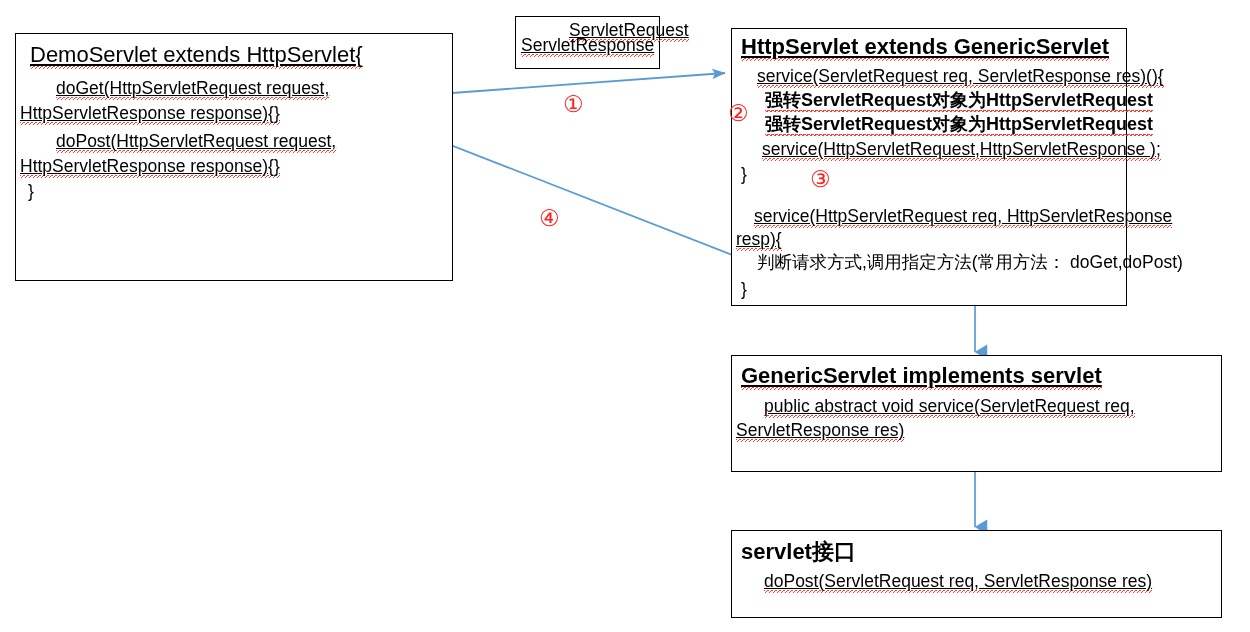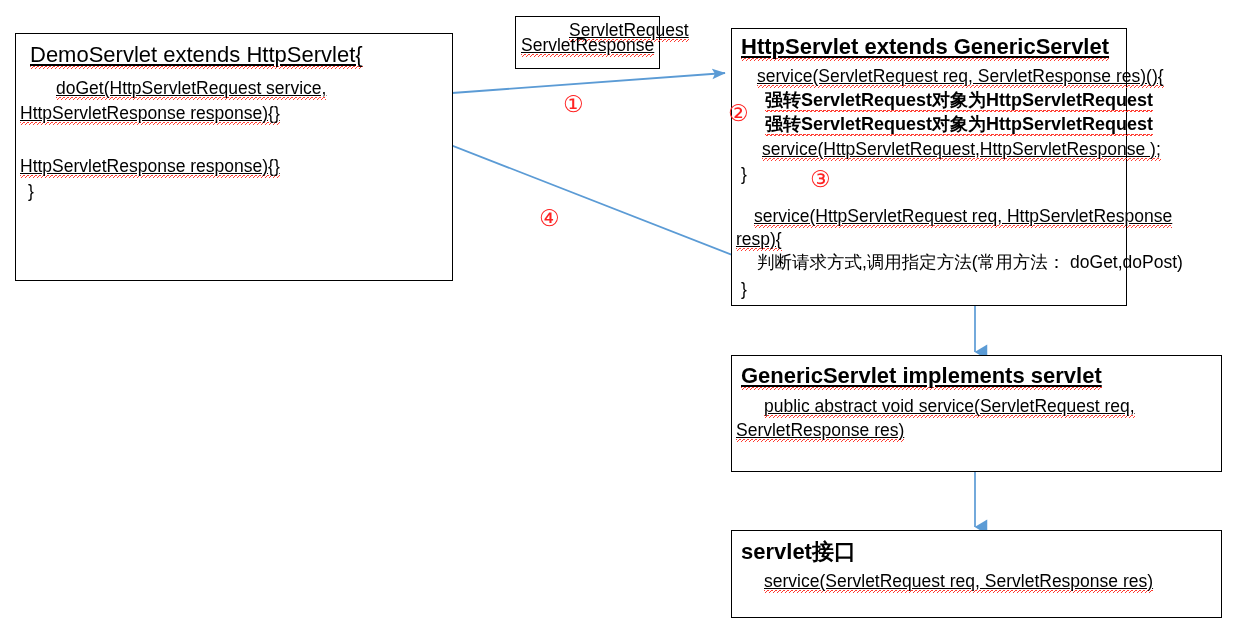--- a/index.html
+++ b/index.html
@@ -107,22 +107,23 @@
 
     <line x1="789" y1="153" x2="806" y2="206" stroke="#5b9bd5" stroke-width="1.8" marker-end="url(#ah)"></line>
 
     <line x1="975" y1="306" x2="975" y2="352" stroke="#5b9bd5" stroke-width="1.7" marker-end="url(#ahv)"></line>
 
     <line x1="975" y1="472" x2="975" y2="527" stroke="#5b9bd5" stroke-width="1.7" marker-end="url(#ahv)"></line>
   </svg>
 
   <div class="box" style="left:15px; top:33px; width:438px; height:248px;">
     <div class="txt t-title sq" style="left:14px; top:8px;">DemoServlet  extends HttpServlet{</div>
-    <div class="txt t-body-u sq" style="left:40px; top:44px;">doGet(HttpServletRequest service,</div>
+    <div class="txt t-body-u sq" style="left:40px; top:44px;">doGet(HttpServletRequest request,</div>
     <div class="txt t-body-u sq" style="left:4px; top:69px;">HttpServletResponse response){}</div>
+    <div class="txt t-body-u sq" style="left:40px; top:97px;">doPost(HttpServletRequest request,</div>
     <div class="txt t-body-u sq" style="left:4px; top:122px;">HttpServletResponse response){}</div>
     <div class="txt t-body" style="left:12px; top:147px;">}</div>
   </div>
 
   <div class="box" style="left:515px; top:16px; width:145px; height:53px;">
     <div class="txt t-body-u sq" style="left:5px; top:3px;margin-left:48px;">ServletRequest</div>
     <div class="txt t-body-u sq" style="left:5px; top:18px;">ServletResponse</div>
   </div>
 
   <div class="box" style="left:731px; top:28px; width:396px; height:278px;">
@@ -139,21 +140,21 @@
   </div>
 
   <div class="box" style="left:731px; top:355px; width:491px; height:117px;">
     <div class="txt t-title-b sq" style="left:9px; top:7px;">GenericServlet  implements  servlet</div>
     <div class="txt t-body-u sq" style="left:32px; top:40px;">public abstract void service(ServletRequest req,</div>
     <div class="txt t-body-u sq" style="left:4px; top:64px;">ServletResponse res)</div>
   </div>
 
   <div class="box" style="left:731px; top:530px; width:491px; height:88px;">
     <div class="txt t-title-b nu" style="left:9px; top:8px; text-decoration:none;">servlet接口</div>
-    <div class="txt t-body-u sq" style="left:32px; top:40px;">service(ServletRequest req, ServletResponse res)</div>
+    <div class="txt t-body-u sq" style="left:32px; top:40px;">doPost(ServletRequest req, ServletResponse res)</div>
   </div>
 
   <div class="circled" style="left:563px; top:93px;">①</div>
   <div class="circled" style="left:728px; top:102px;">②</div>
   <div class="circled" style="left:810px; top:168px;">③</div>
   <div class="circled" style="left:539px; top:207px;">④</div>
 
 </div>
 
 </body></html>

